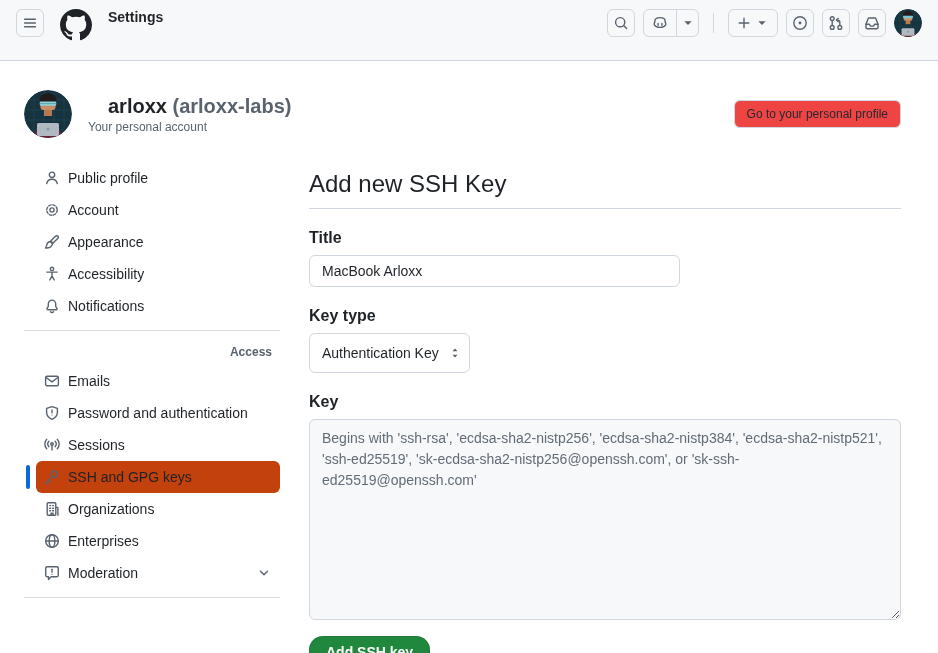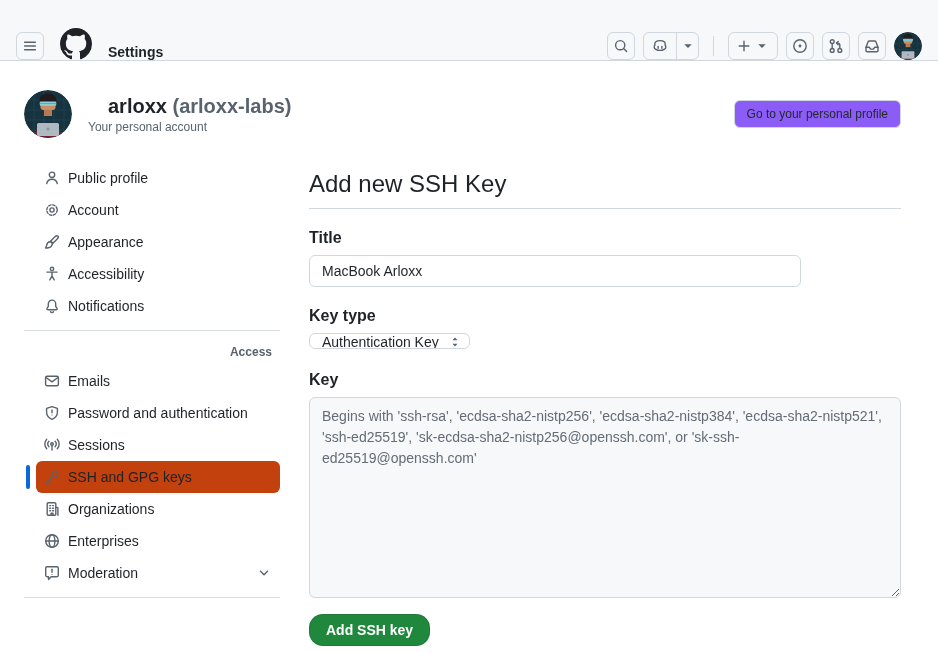--- a/index.html
+++ b/index.html
@@ -5,21 +5,21 @@
   html,body{margin:0;padding:0;}
   body{
     width:938px;height:653px;overflow:hidden;background:#ffffff;
     font-family:"Liberation Sans","DejaVu Sans",sans-serif;color:#1f2328;
     -webkit-font-smoothing:antialiased;
   }
   svg{display:block;}
   
   .appheader{
     height:61px;box-sizing:border-box;background:#f6f8fa;border-bottom:1px solid #d0d7de;
-    display:flex;align-items:flex-end;padding:0 16px;gap:8px;
+    display:flex;align-items:flex-start;padding:9px 16px;gap:8px;
   }
   .icon-btn{
     width:28px;height:28px;box-sizing:border-box;border:1px solid #d0d7de;border-radius:6px;
     background:transparent;display:flex;align-items:center;justify-content:center;
     color:#59636e;cursor:pointer;padding:0;
   }
   .split-btn{
     display:flex;align-items:stretch;height:28px;box-sizing:border-box;
     border:1px solid #d0d7de;border-radius:6px;overflow:hidden;color:#59636e;
   }
@@ -38,21 +38,21 @@
   .avatar-sm{width:28px;height:28px;border-radius:50%;overflow:hidden;cursor:pointer;flex:none;}
   
   .page{padding:0 37px 0 24px;}
   .profile-row{display:flex;align-items:center;padding:29px 0 16px;}
   .profile-avatar{width:48px;height:48px;border-radius:50%;overflow:hidden;flex:none;margin-right:16px;}
   .profile-name{font-size:20px;font-weight:700;line-height:1.2;margin-left:20px;}
   .profile-name .org{color:#59636e;}
   .profile-sub{font-size:12px;color:#59636e;margin-top:2px;}
   .profile-btn{
     margin-left:auto;height:28px;padding:0 12px;font-size:12px;font-weight:500;color:#24292f;
-    background:#8b5cf6;border:1px solid #d0d7de;border-radius:6px;cursor:pointer;
+    background:#ef4444;border:1px solid #d0d7de;border-radius:6px;cursor:pointer;
     font-family:inherit;
   }
   
   .content{display:flex;align-items:flex-start;}
   .sidebar{width:256px;flex:none;padding-top:8px;text-align:right;}
   .sidebar ul{list-style:none;margin:0;padding:0 0 0 12px;}
   .nav-item{
     position:relative;height:32px;display:flex;align-items:center;padding:0 8px;
     border-radius:6px;font-size:14px;cursor:pointer;color:#1f2328;
   }
@@ -63,27 +63,27 @@
   .nav-icon{width:16px;height:16px;margin-right:8px;color:#59636e;flex:none;}
   .nav-label{white-space:nowrap;}
   .chev{margin-left:auto;color:#59636e;width:16px;height:16px;}
   .sidebar-divider{height:1px;background:#d8dee4;margin:8px 0;}
   .section-label{font-size:12px;font-weight:600;color:#59636e;padding:6px 8px 6px 20px;}
   
   .main{flex:1;margin-left:29px;padding-top:14px;}
   .page-title{font-size:24px;font-weight:400;margin:0;padding-bottom:9px;border-bottom:1px solid #d0d7de;line-height:1.3;}
   .form-label{font-size:16px;font-weight:600;margin:20px 0 8px;}
   .text-input{
-    width:492px;height:32px;box-sizing:border-box;padding:0 12px;font-size:14px;
+    width:371px;height:32px;box-sizing:border-box;padding:0 12px;font-size:14px;
     border:1px solid #d0d7de;border-radius:6px;background:#fff;color:#1f2328;font-family:inherit;outline:none;
   }
   .select-wrap{position:relative;display:inline-block;}
   .key-type-select{
     appearance:none;-webkit-appearance:none;-moz-appearance:none;
-    height:16px;padding:0 30px 0 12px;font-size:14px;border:1px solid #d0d7de;border-radius:6px;
+    height:40px;padding:0 30px 0 12px;font-size:14px;border:1px solid #d0d7de;border-radius:6px;
     background:#fff;color:#1f2328;font-family:inherit;cursor:pointer;outline:none;
   }
   .select-arrows{position:absolute;right:8px;top:50%;transform:translateY(-50%);color:#59636e;pointer-events:none;}
   .key-textarea{
     width:100%;height:201px;box-sizing:border-box;padding:8px 12px;font-size:14px;line-height:1.5;
     border:1px solid #d0d7de;border-radius:6px;background:#f6f8fa;color:#1f2328;
     font-family:inherit;resize:vertical;outline:none;display:block;
   }
   .key-textarea::placeholder{color:#636c76;opacity:1;}
   .submit-btn{

